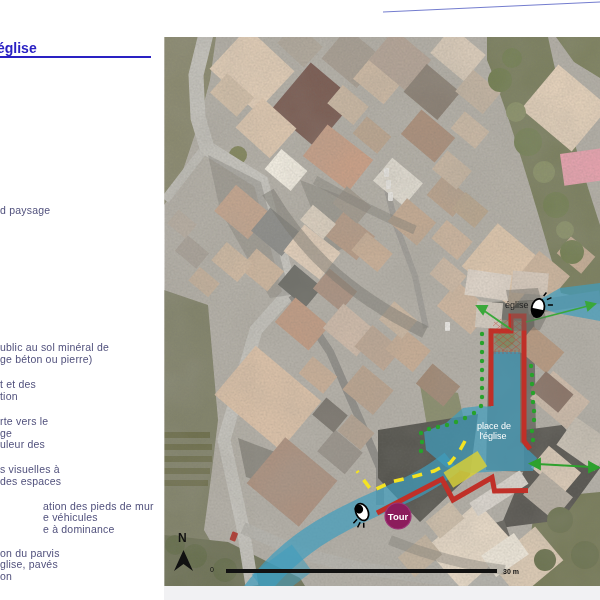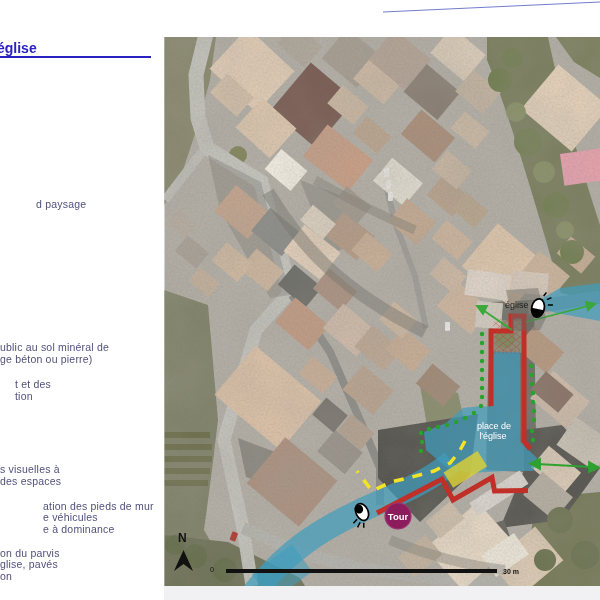--- a/index.html
+++ b/index.html
@@ -9,27 +9,28 @@
 </head>
 <body>
 
 <div style="position:absolute;left:0;top:0;width:164px;height:600px;background:#fff;z-index:3;overflow:hidden;">
 
   <div style="position:absolute;left:-3px;top:40px;color:#2a21c3;font-weight:bold;font-size:14px;">église</div>
 
   <div style="position:absolute;left:0;top:56px;width:151px;height:2px;background:#2a21c3;"></div>
 
 
-  <div class="t" style="left:0;top:199px;padding-left:36px;">d paysage</div>
+  <div class="t" style="left:0;top:205px;">d paysage</div>
 
 
   <div class="t" style="left:0;top:342px;">ublic au sol minéral de<br>ge béton ou pierre)</div>
 
-  <div class="t" style="left:0;top:379px;padding-left:15px;">t et des<br>tion</div>
-
+  <div class="t" style="left:0;top:379px;">t et des<br>tion</div>
+
+  <div class="t" style="left:0;top:416px;">rte vers le<br>ge<br>uleur des</div>
 
   <div class="t" style="left:0;top:464px;">s visuelles à<br>des espaces</div>
 
   <div class="t" style="left:0;top:500.5px;margin-left:43px;">ation des pieds de mur<br>e véhicules<br>e à dominance</div>
 
   <div class="t" style="left:0;top:547.5px;">on du parvis<br>glise, pavés<br>on</div>
 </div>
 
 <svg width="600" height="600" viewBox="0 0 600 600" style="position:absolute;left:0;top:0;z-index:1;" xmlns="http://www.w3.org/2000/svg">
 <defs>

